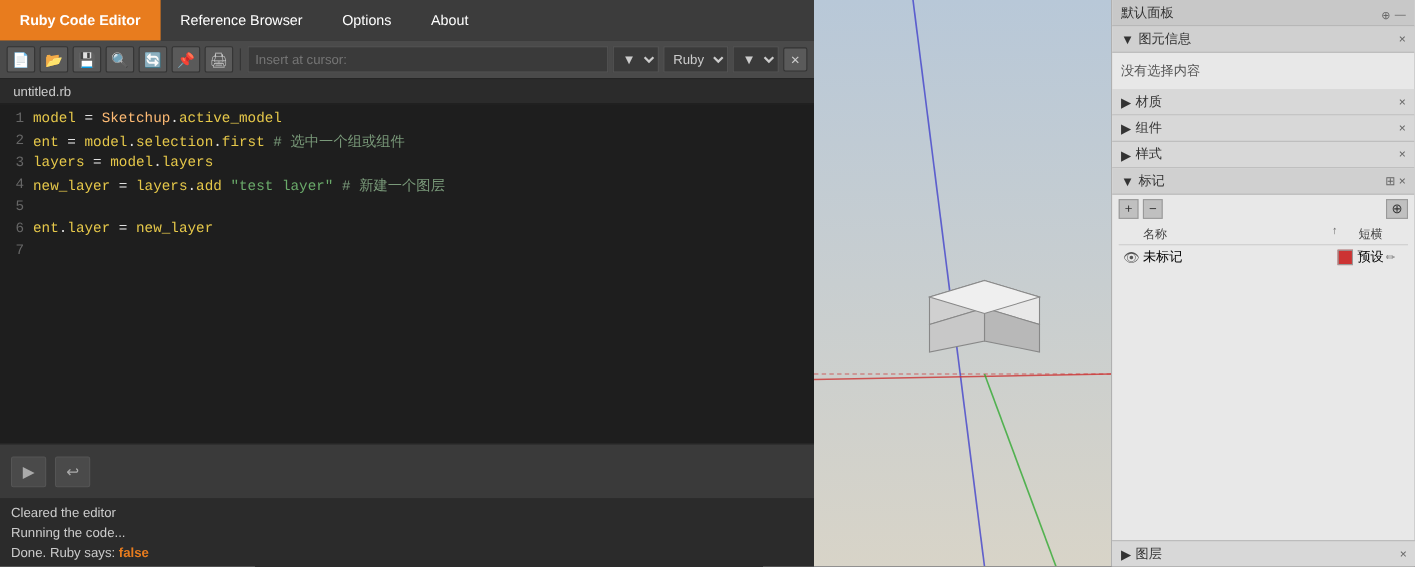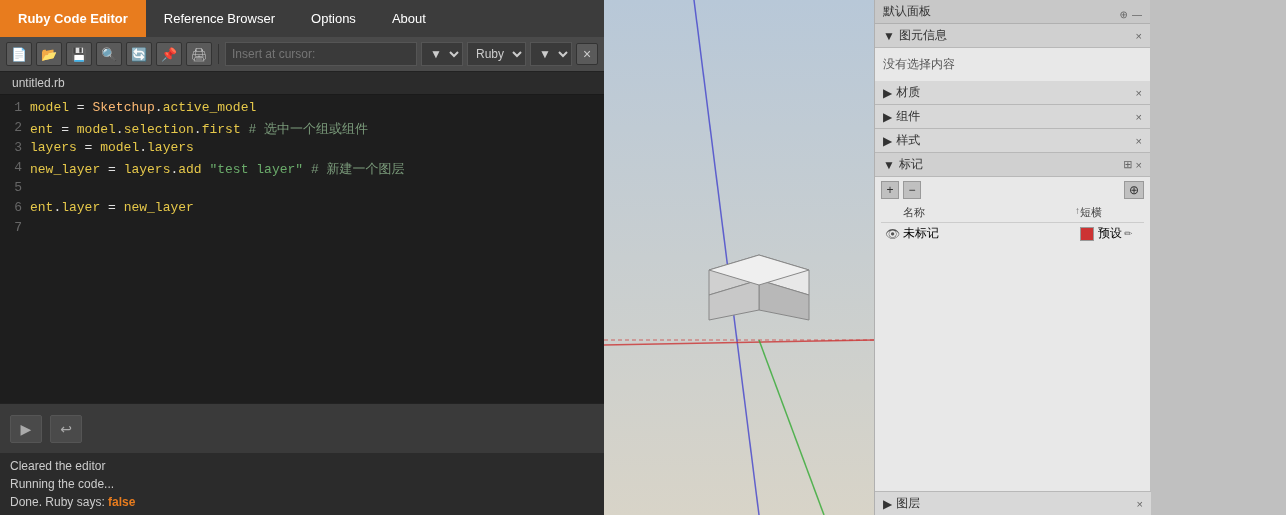--- a/index.html
+++ b/index.html
@@ -1,20 +1,20 @@
 <!DOCTYPE html>
 <html><head>
   <meta charset="utf-8">
   <style>
     * { box-sizing: border-box; margin: 0; padding: 0; }
     body { font-family: 'Segoe UI', Arial, sans-serif; font-size: 12px; background: #c0c0c0; display: flex; width: 1286px; height: 515px; overflow: hidden; }
 
     
     .left-panel {
-      width: 604px;
+      width: 740px;
       display: flex;
       flex-direction: column;
       background: #2b2b2b;
     }
 
     
     .menu-bar {
       display: flex;
       background: #3c3c3c;
       height: 37px;
@@ -259,21 +259,21 @@
     }
     .tags-table-header {
       display: flex;
       padding: 2px 4px;
       color: #444;
       font-size: 11px;
       border-bottom: 1px solid #ccc;
     }
     .tags-col-eye { width: 18px; }
     .tags-col-name { flex: 1; }
-    .tags-col-short { width: 60px; }
+    .tags-col-short { width: 60px; text-align: center; }
     .tags-row {
       display: flex;
       align-items: center;
       padding: 2px 4px;
     }
     .eye-icon { color: #555; font-size: 12px; }
     .color-swatch {
       width: 14px;
       height: 14px;
       display: inline-block;

